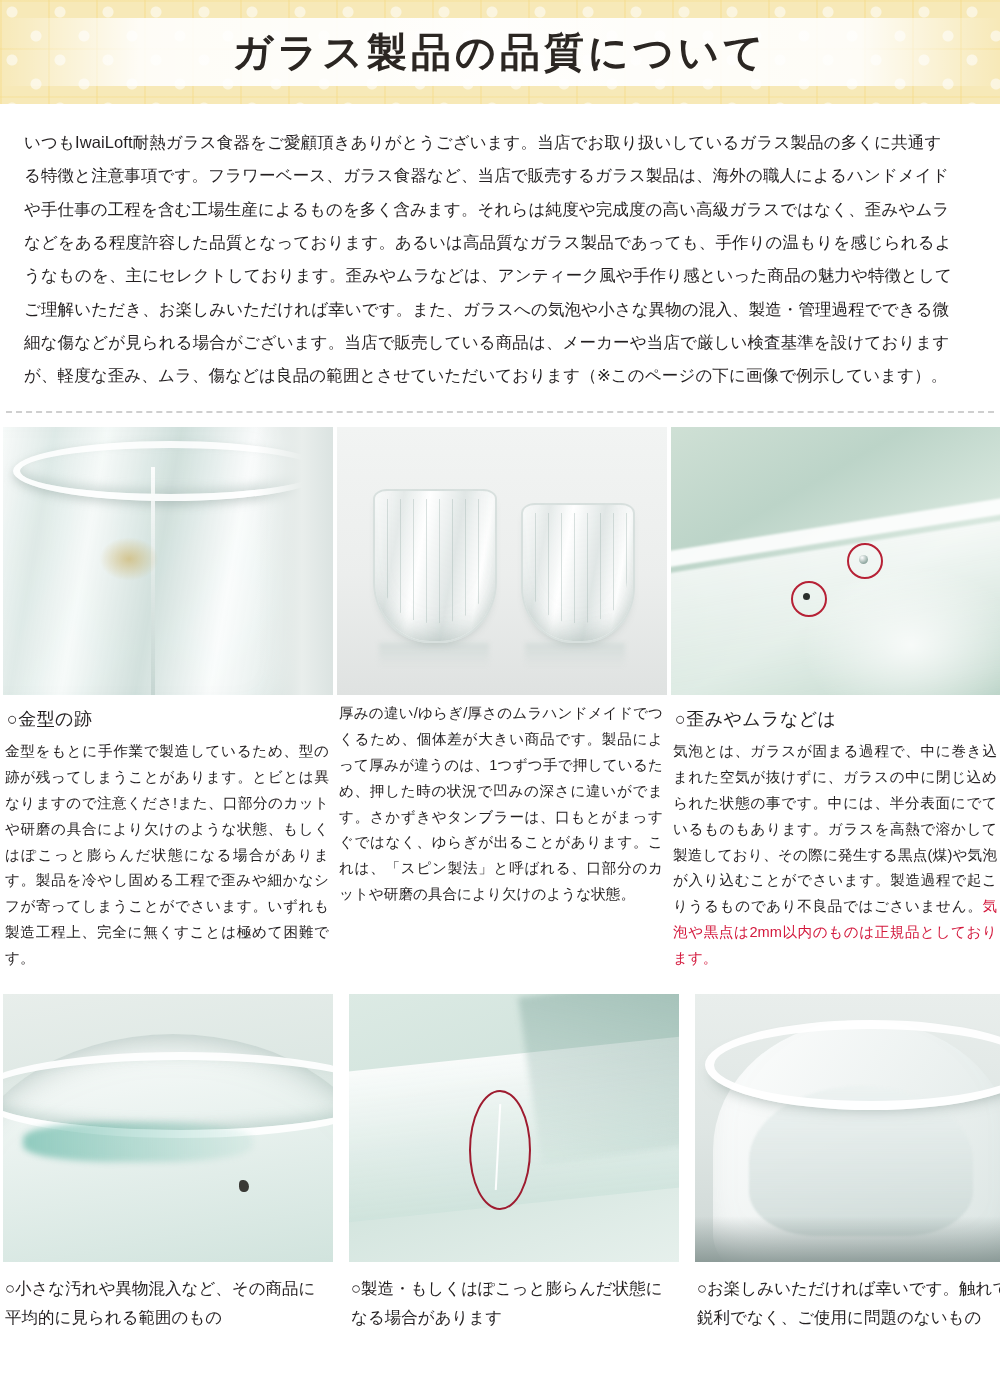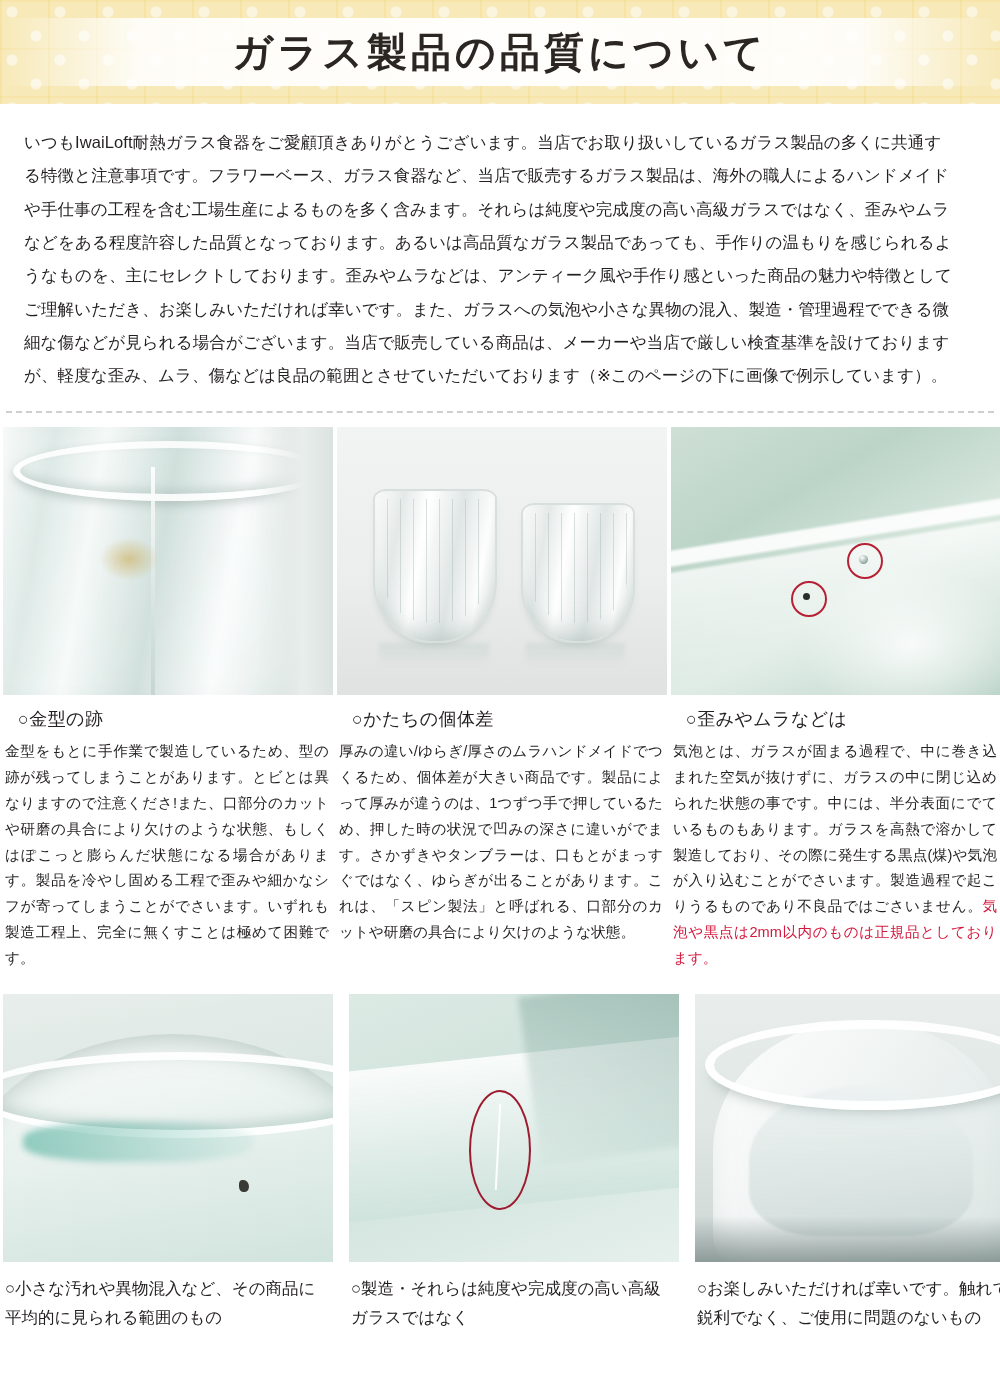--- a/index.html
+++ b/index.html
@@ -83,21 +83,21 @@
     width: 330px;
     height: 268px;
     position: relative;
     overflow: hidden;
     background: #dfe5e2;
   }
   .photo-tall { height: 268px; }
 
   .cap-title {
     font-size: 18px;
-    margin: 12px 0 8px 15px;
+    margin: 12px 0 8px 4px;
     color: #231f20;
     letter-spacing: 0.4px;
   }
   .cap-body {
     font-size: 14.6px;
     line-height: 1.78;
     margin: 6px 4px 0 2px;
     text-align: justify;
     color: #231f20;
   }
@@ -304,21 +304,20 @@
         <div class="refl r1"></div>
         <div class="refl r2"></div>
         <div class="g g1">
             <div class="ribs"></div>
           </div>
         <div class="g g2">
             <div class="ribs"></div>
           </div>
       </div>
     </div>
-    <div class="cap-title">○かたちの個体差</div>
     <div class="cap-body">厚みの違い/ゆらぎ/厚さのムラハンドメイドでつくるため、個体差が大きい商品です。製品によって厚みが違うのは、1つずつ手で押しているため、押した時の状況で凹みの深さに違いがでます。さかずきやタンブラーは、口もとがまっすぐではなく、ゆらぎが出ることがあります。これは、「スピン製法」と呼ばれる、口部分のカットや研磨の具合により欠けのような状態。</div>
   </div>
 
   <div class="card">
     <div class="photo">
       <div class="ph p3">
         <div class="band"></div>
         <div class="edge"></div>
         <div class="blur"></div>
         <div class="dot d-black"></div>
@@ -348,21 +347,21 @@
 
   <div class="card">
     <div class="photo photo-tall">
       <div class="ph p5">
         <div class="slab"></div>
         <div class="dark"></div>
         <div class="scratch"></div>
         <div class="ring"></div>
       </div>
     </div>
-    <div class="cap2">○製造・それらは純度や完成度の高い高級ガラスではなく</div>
+    <div class="cap2">○製造・もしくはぽこっと膨らんだ状態になる場合があります</div>
   </div>
 
   <div class="card">
     <div class="photo photo-tall">
       <div class="ph p6">
         <div class="body"></div>
         <div class="inner"></div>
         <div class="rim"></div>
         <div class="dark"></div>
       </div>

